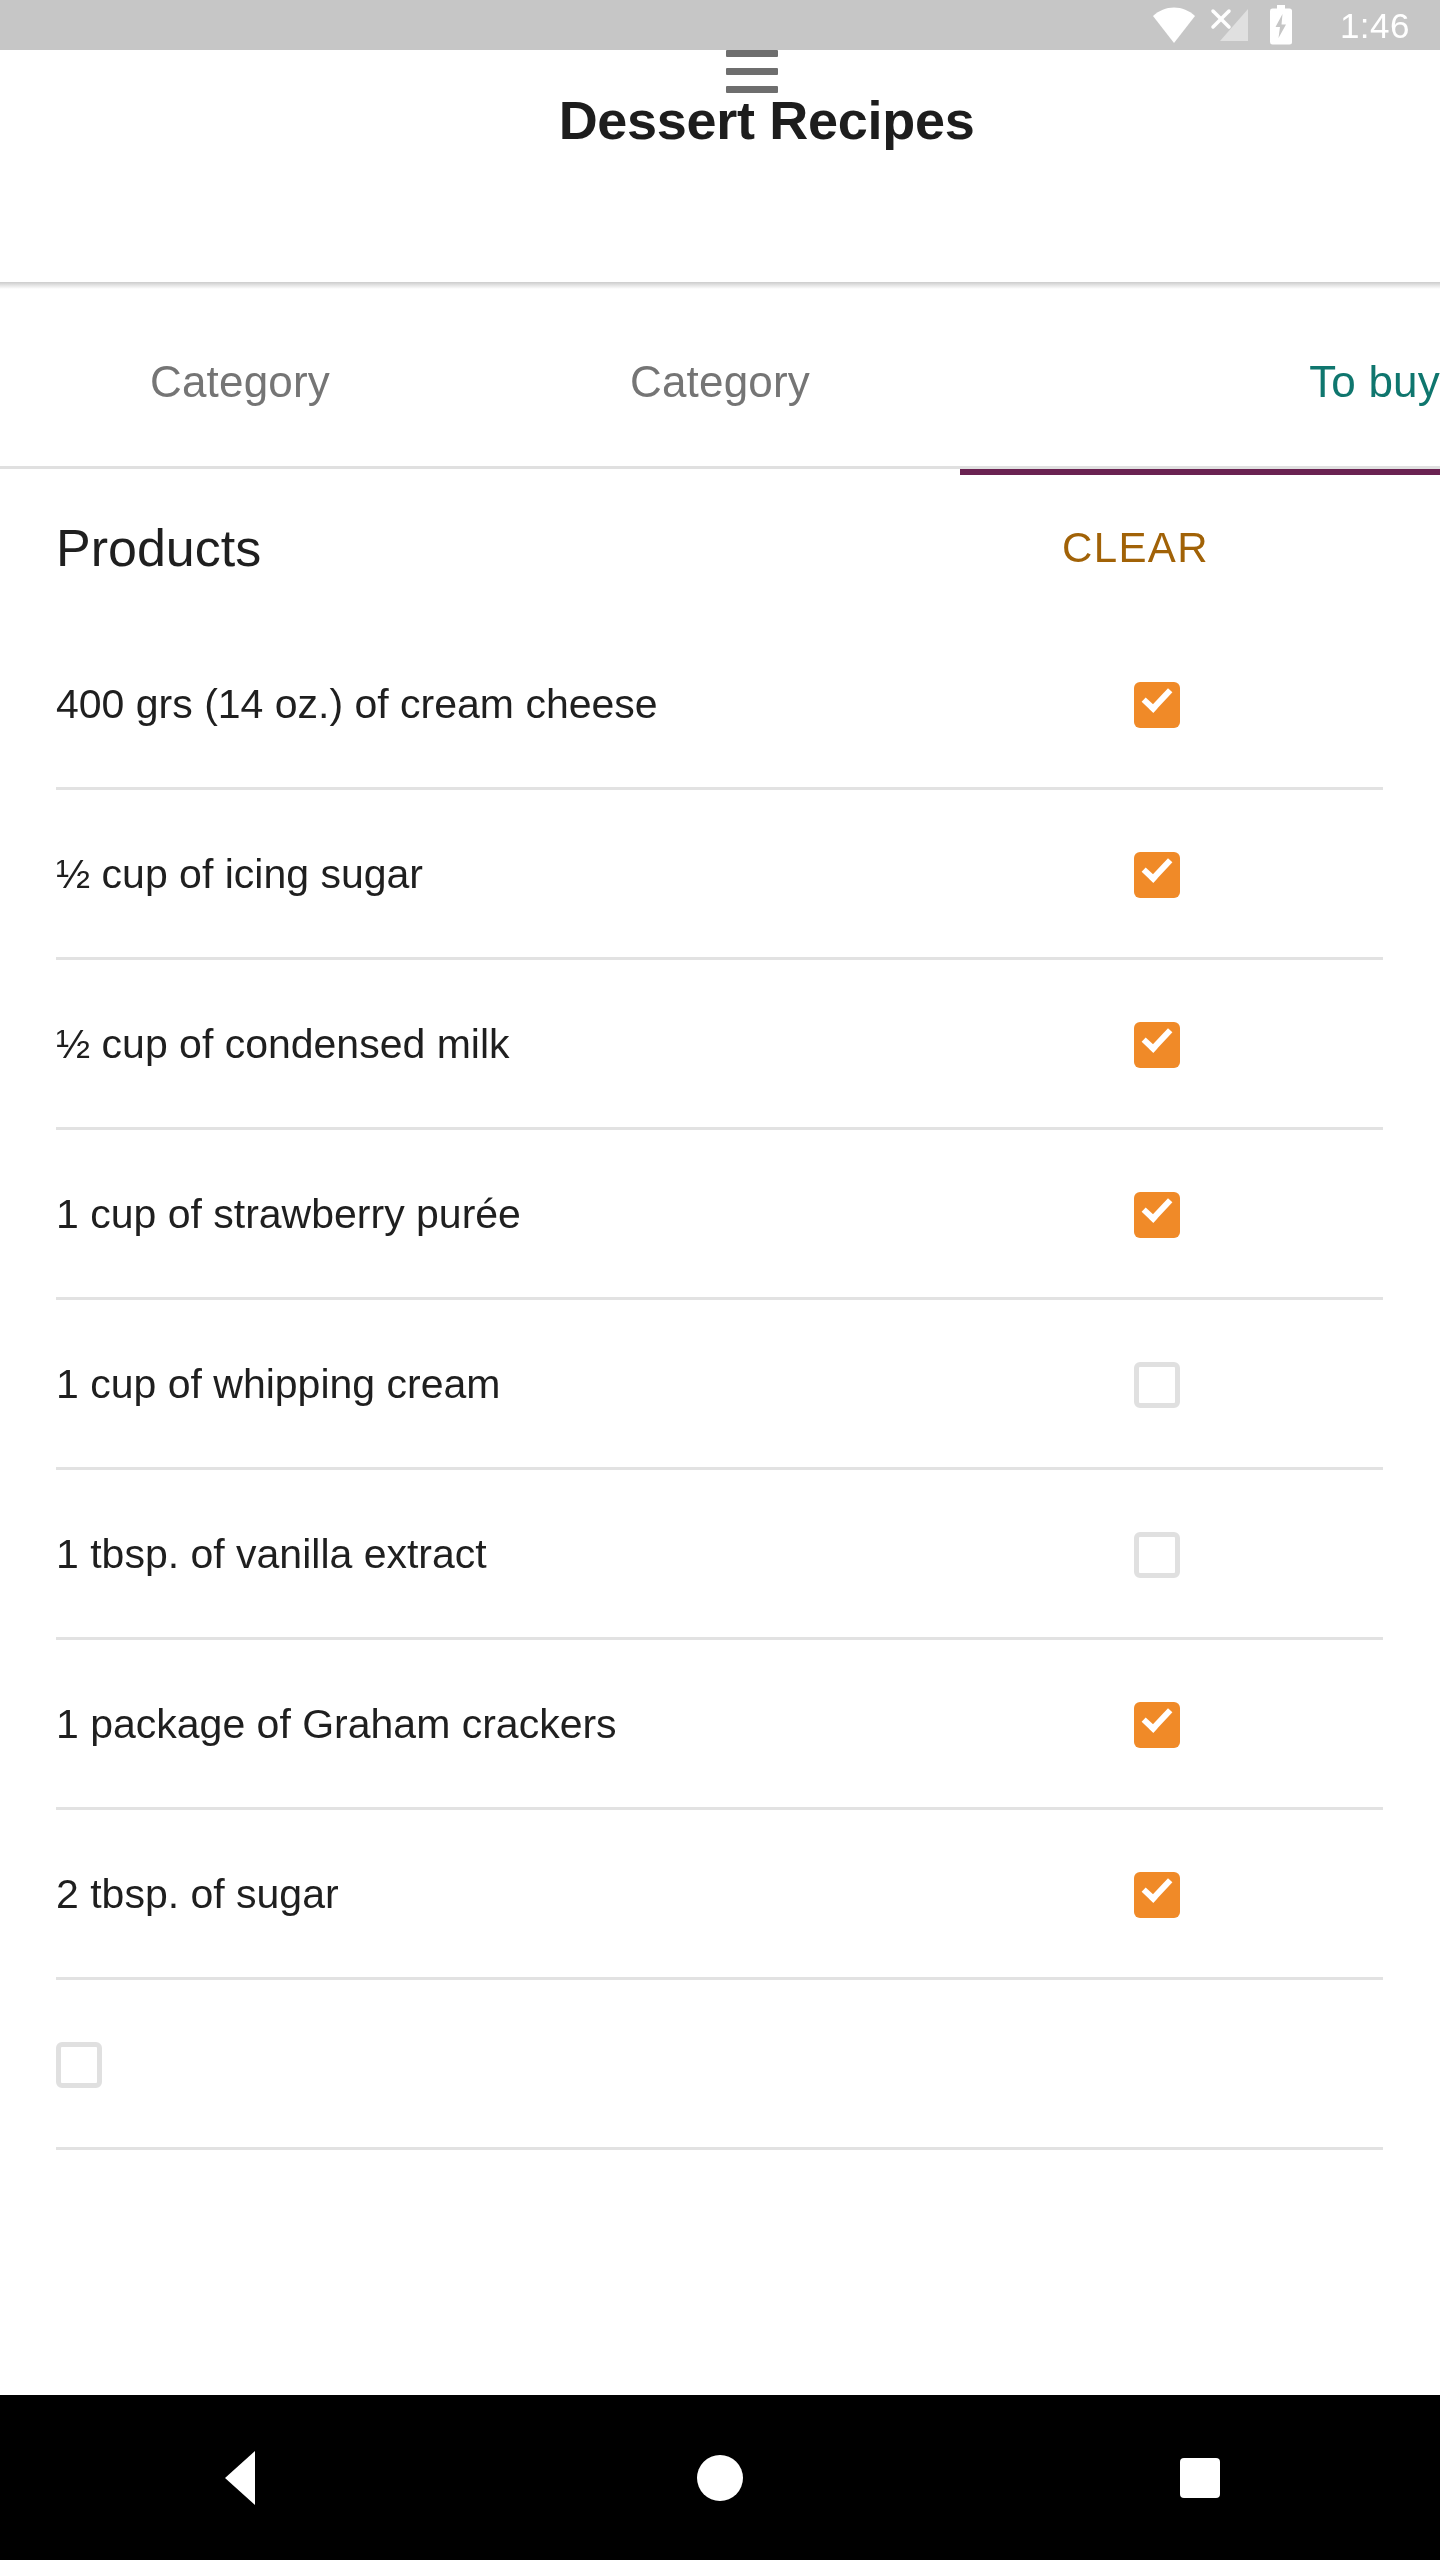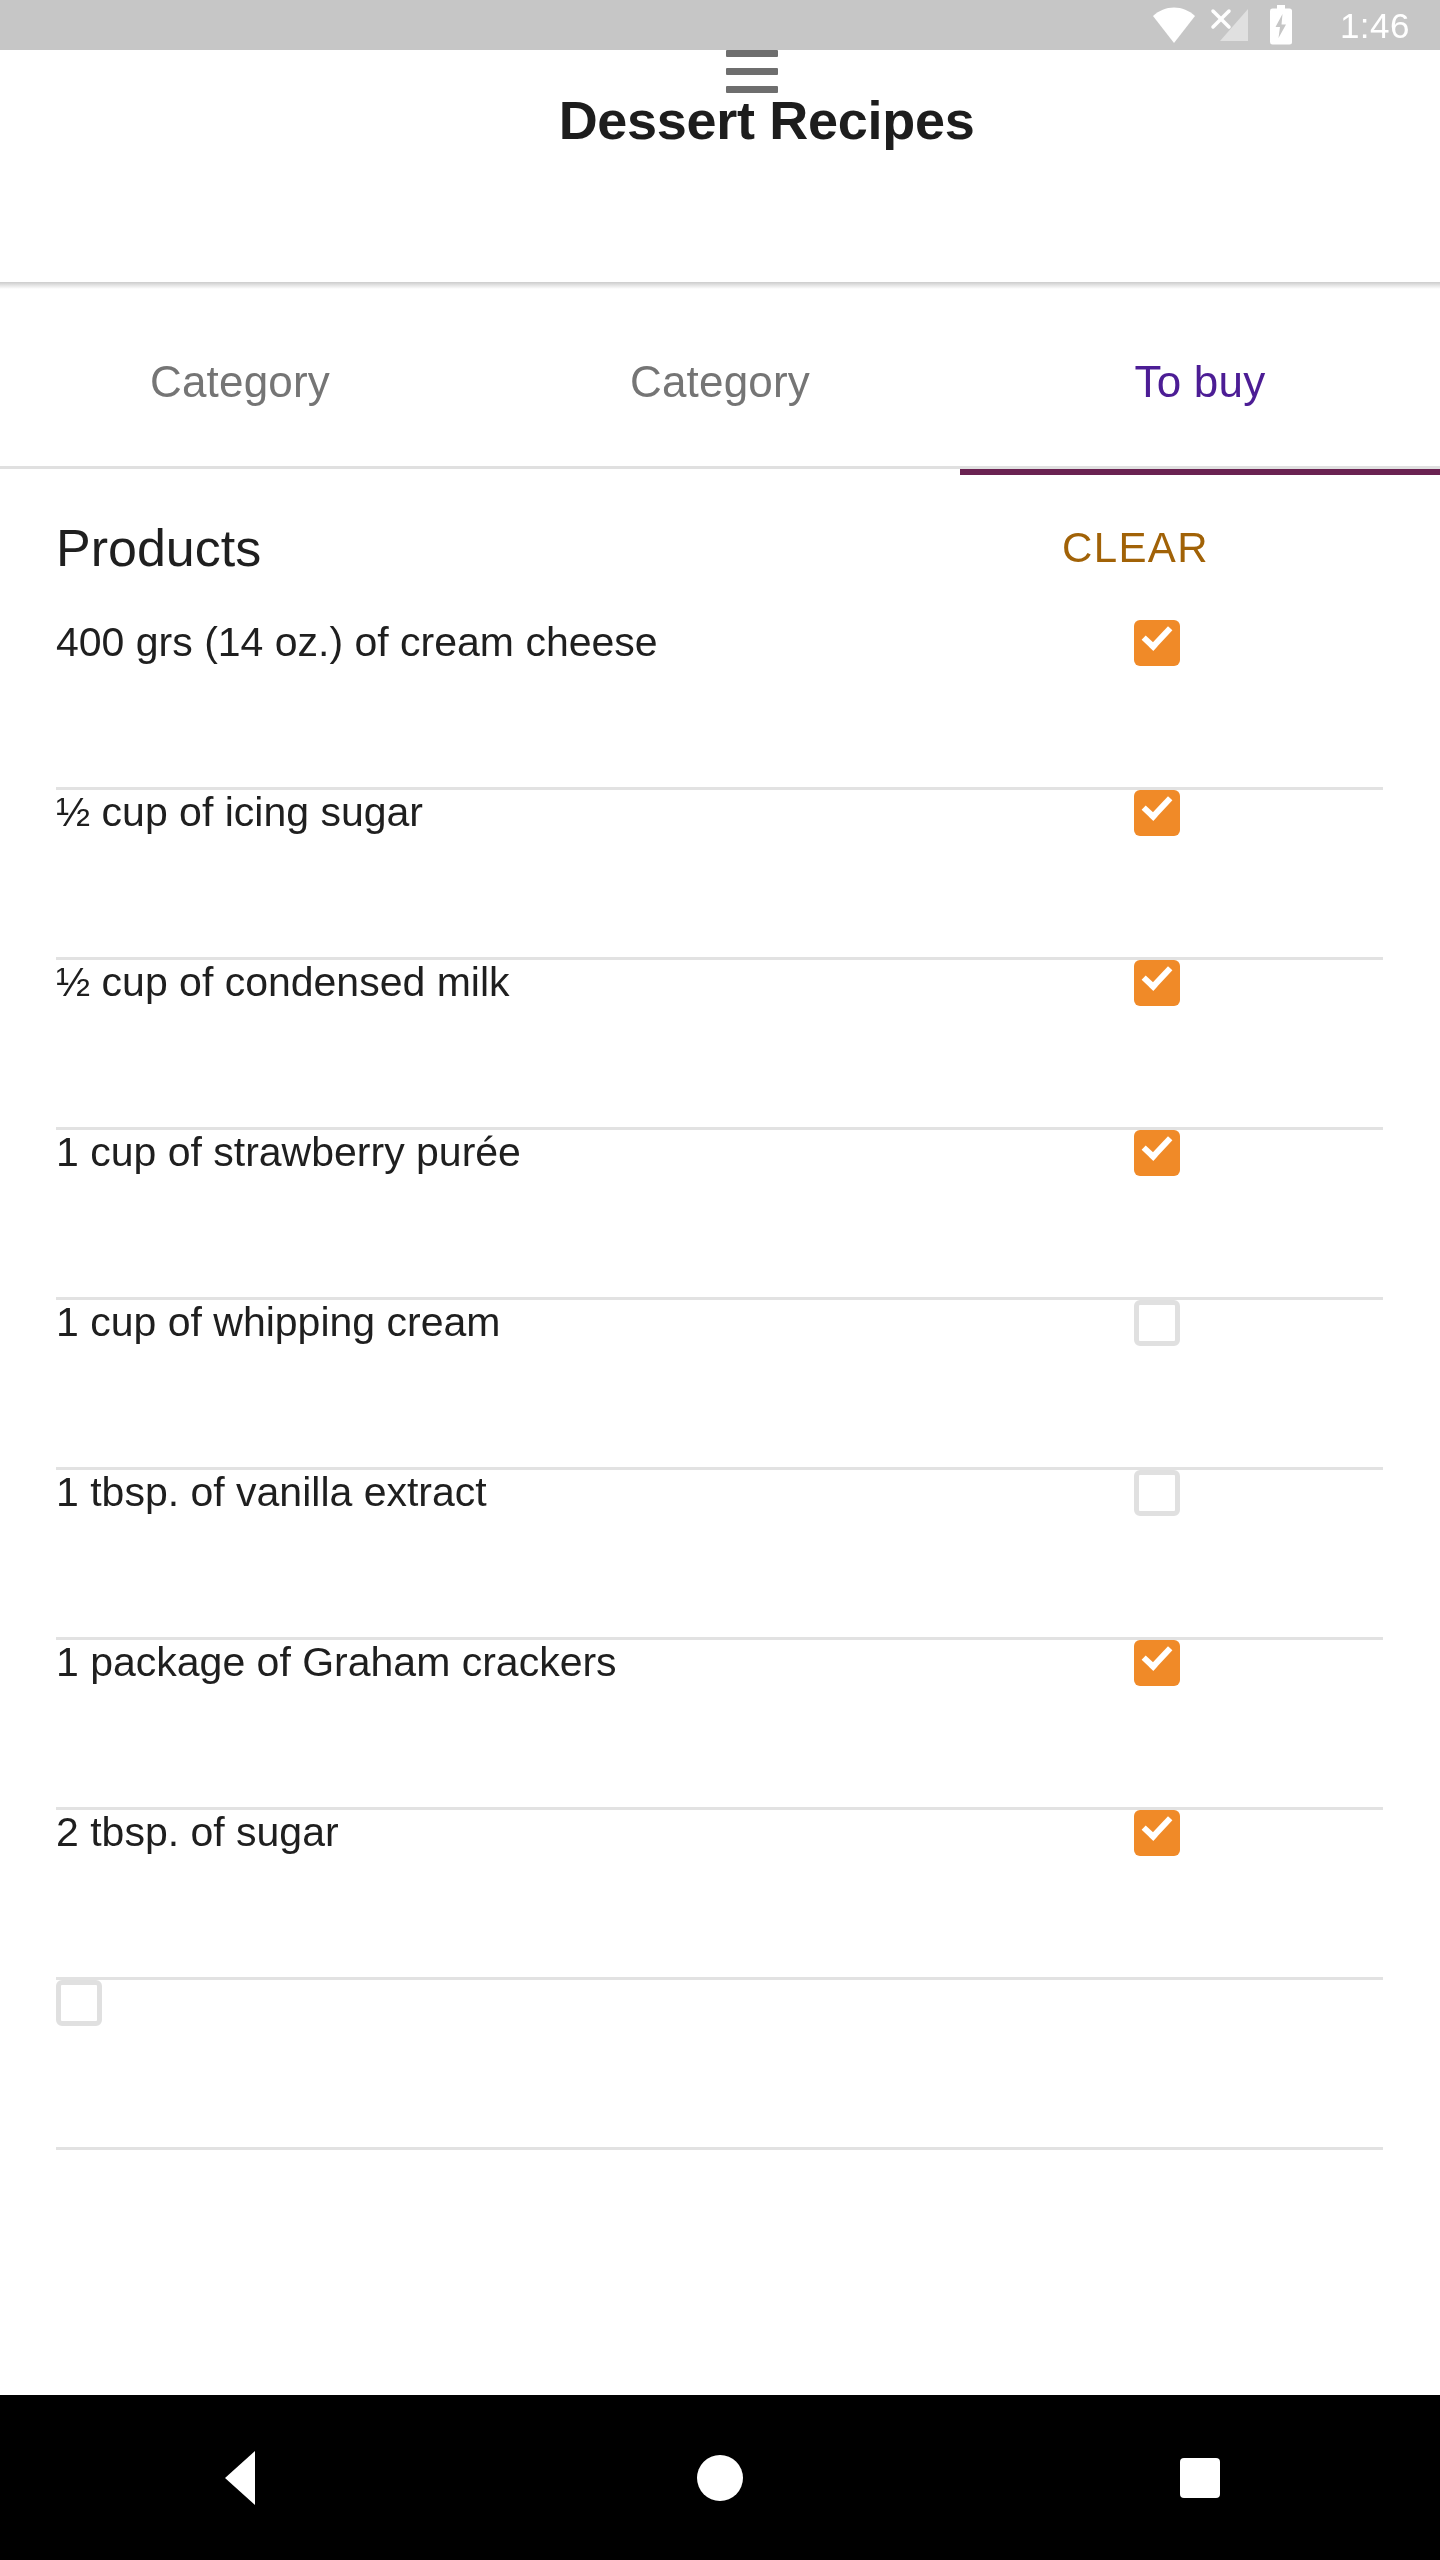--- a/index.html
+++ b/index.html
@@ -103,21 +103,22 @@
     display: flex;
     align-items: center;
     justify-content: center;
     font-size: 44px;
     color: #757575;
     letter-spacing: 0.2px;
     cursor: pointer;
     position: relative;
   }
   .tab.active {
-    color: #4c1d95;
+    color: #0f766e;
+    justify-content: flex-end;
   }
   .tab-underline {
     position: absolute;
     left: 0;
     bottom: 0;
     width: 100%;
     height: 9px;
     background: #6a2252;
   }
   .tab-divider {
@@ -161,20 +162,21 @@
 
   .product-list {
     padding: 0;
     margin: 0;
     list-style: none;
   }
   .product-row {
     position: relative;
     height: 170px;
     display: flex;
+    align-items: center;
     justify-content: space-between;
     padding: 0 88px 0 56px;
     box-sizing: border-box;
     cursor: pointer;
   }
   .product-label {
     font-size: 41px;
     color: #1f1f1f;
     line-height: 1.1;
     white-space: nowrap;

